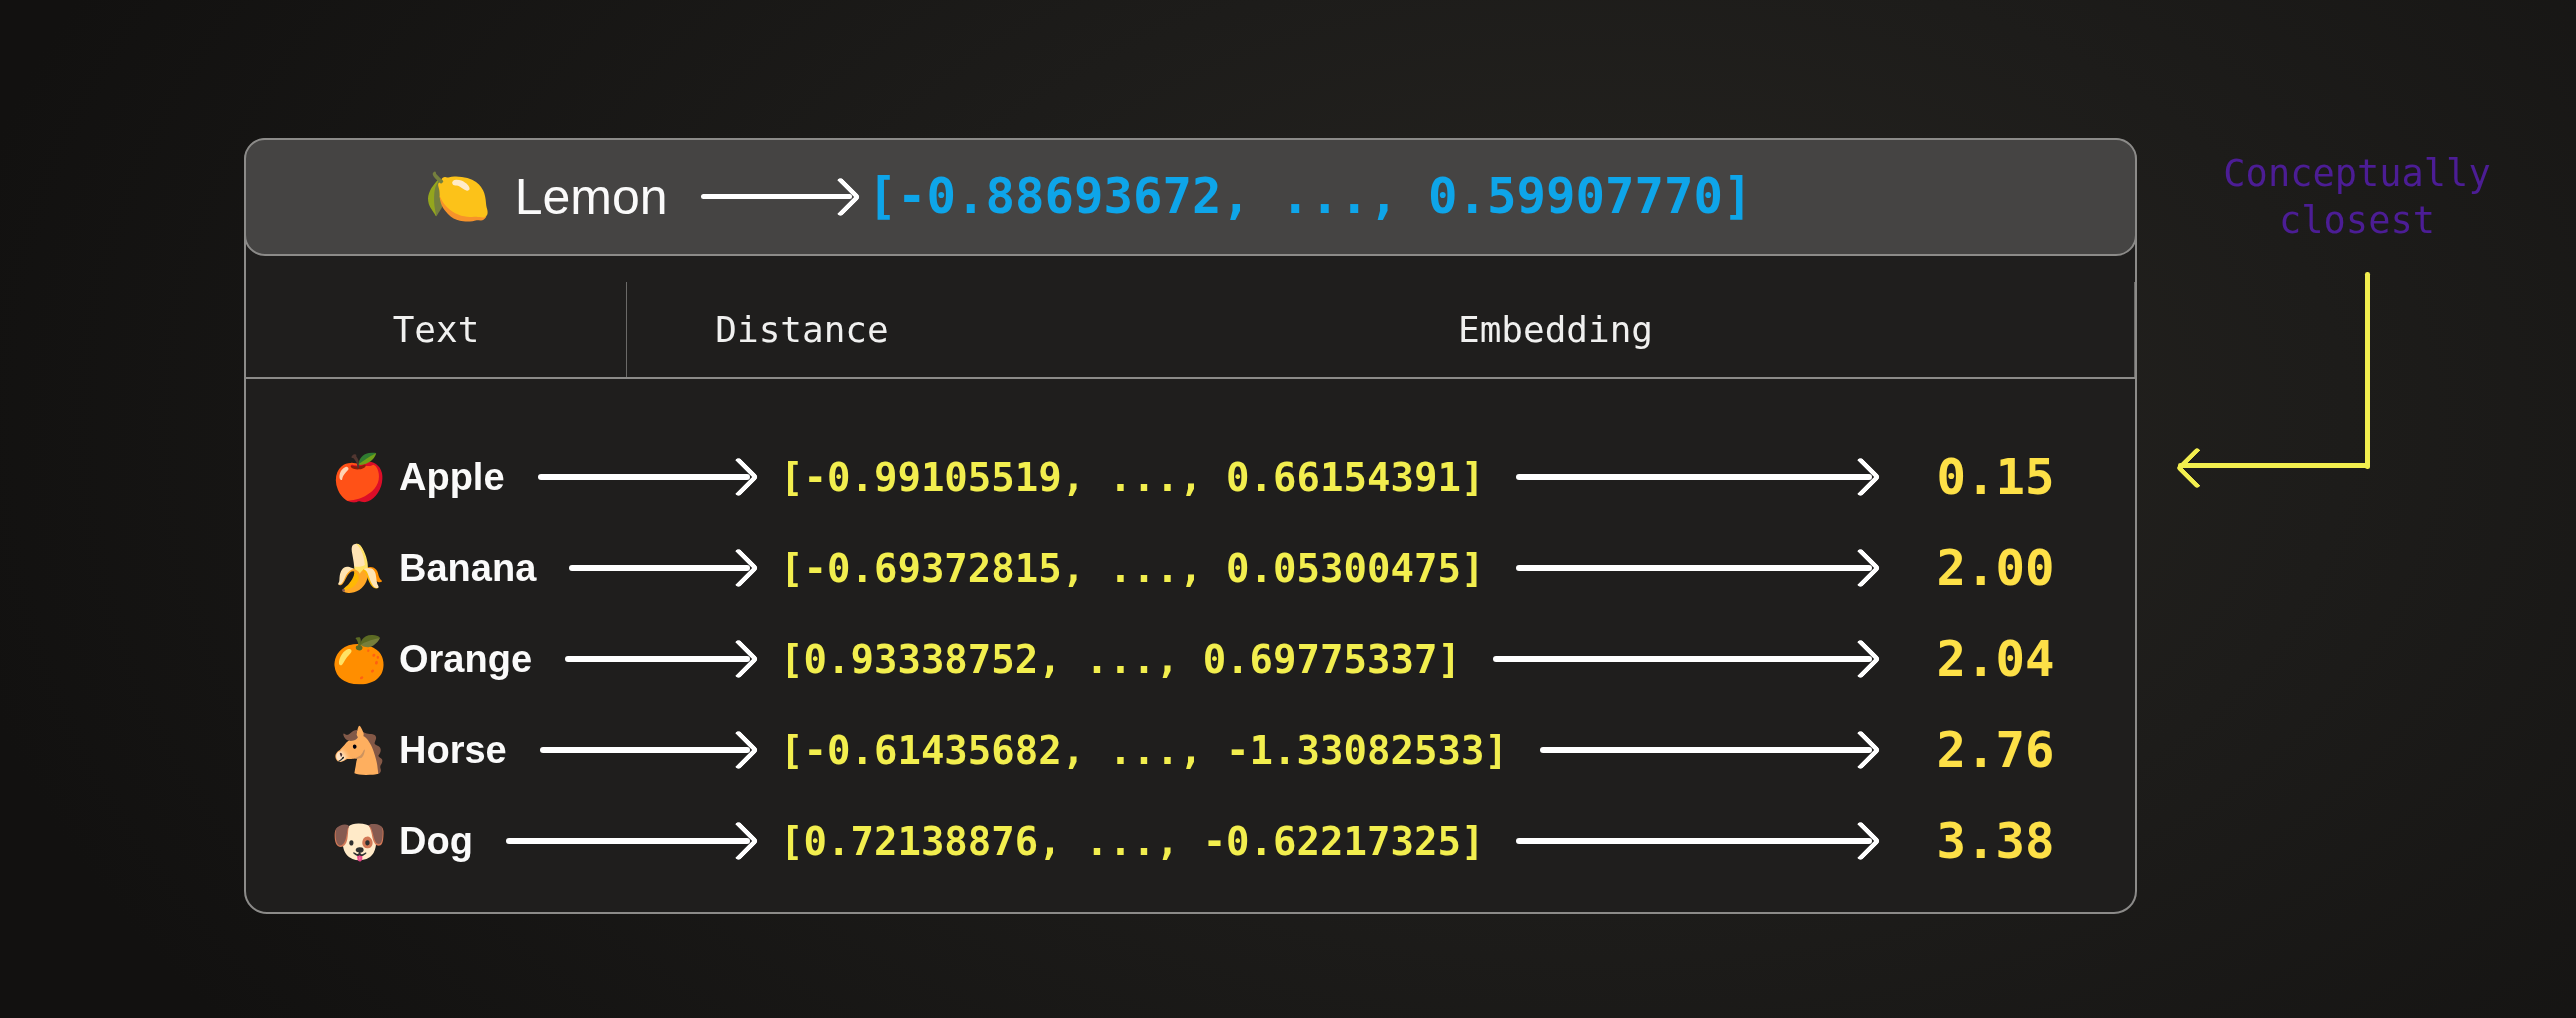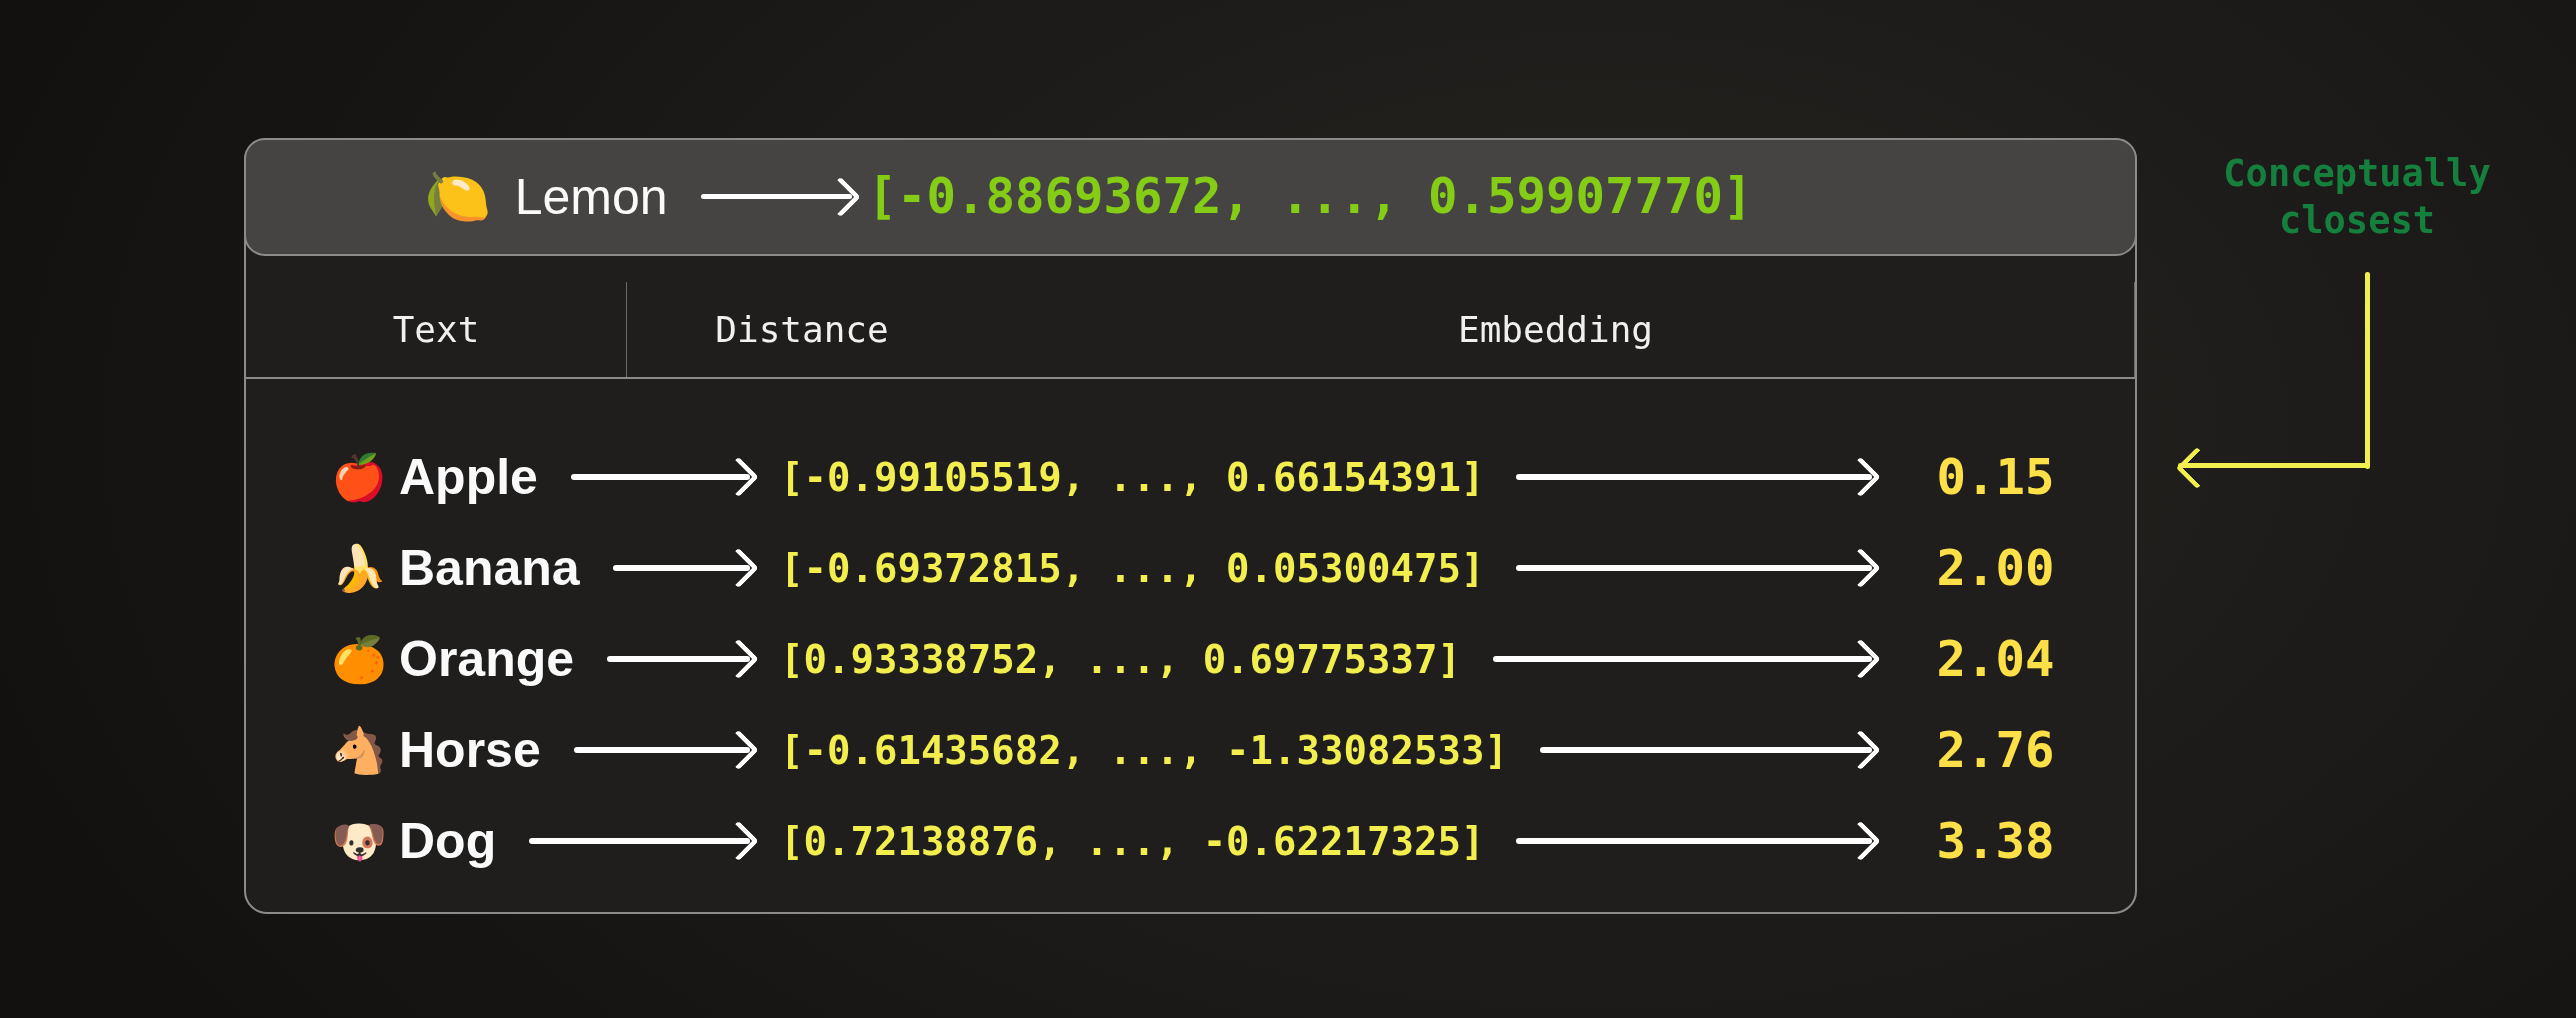--- a/index.html
+++ b/index.html
@@ -49,21 +49,21 @@
     font-weight: normal;
     font-size: 50px;
     color: #fafafa;
     margin: 0 33px 0 23px;
   }
   .q-arr { width: 151px; flex: none; }
   .q-embed {
     font-family: "DejaVu Sans Mono", monospace;
     font-weight: bold;
     font-size: 49px;
-    color: #84cc16;
+    color: #0ea5e9;
     margin-left: 16px;
     white-space: nowrap;
   }
 
   
   .thead {
     position: absolute;
     left: 0; top: 116px; right: 0;
     height: 121px;
     display: flex;
@@ -105,21 +105,21 @@
   }
   .r-emoji {
     width: 68px;
     flex: none;
     font-size: 45px; line-height: 1;
     font-family: "DejaVu Sans", sans-serif;
   }
   .r-label {
     font-family: "Liberation Sans", sans-serif;
     font-weight: bold;
-    font-size: 50px;
+    font-size: 38px;
     color: #fafafa;
     flex: none;
     white-space: nowrap;
   }
   .cell1 .arr { flex: 1; margin: 0 30px 0 33px; }
   .r-embed {
     flex: none;
     font-family: "DejaVu Sans Mono", monospace;
     font-weight: bold;
     font-size: 39px;
@@ -159,24 +159,24 @@
     transform: translateY(-50%) rotate(45deg);
   }
 
   
   .ann-text {
     position: absolute;
     left: 2179px; top: 150px;
     width: 356px;
     text-align: center;
     font-family: "DejaVu Sans Mono", monospace;
-    font-weight: bold;
+    font-weight: normal;
     font-size: 37px;
     line-height: 47px;
-    color: #15803d;
+    color: #4c1d95;
   }
   .ann-vline {
     position: absolute;
     left: 2365px; top: 272px;
     width: 5.3px; height: 197px;
     background: #f2ee4e;
     border-radius: 2.3px;
   }
   .ann-hline {
     position: absolute;

